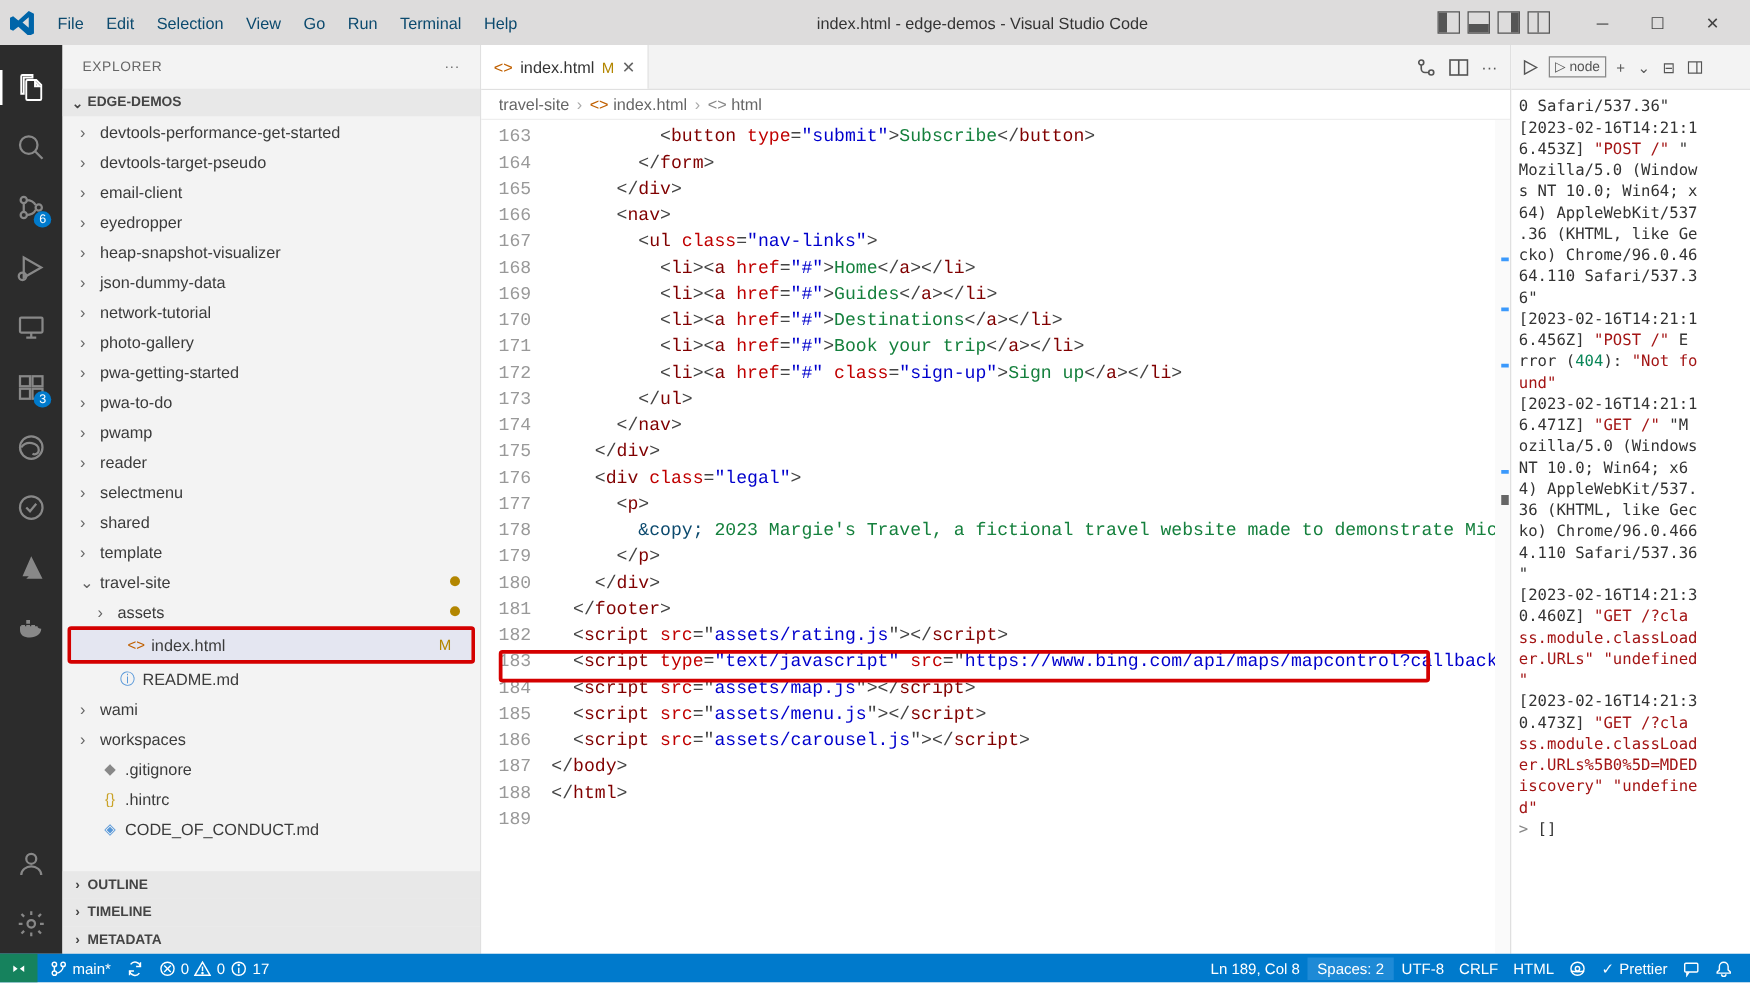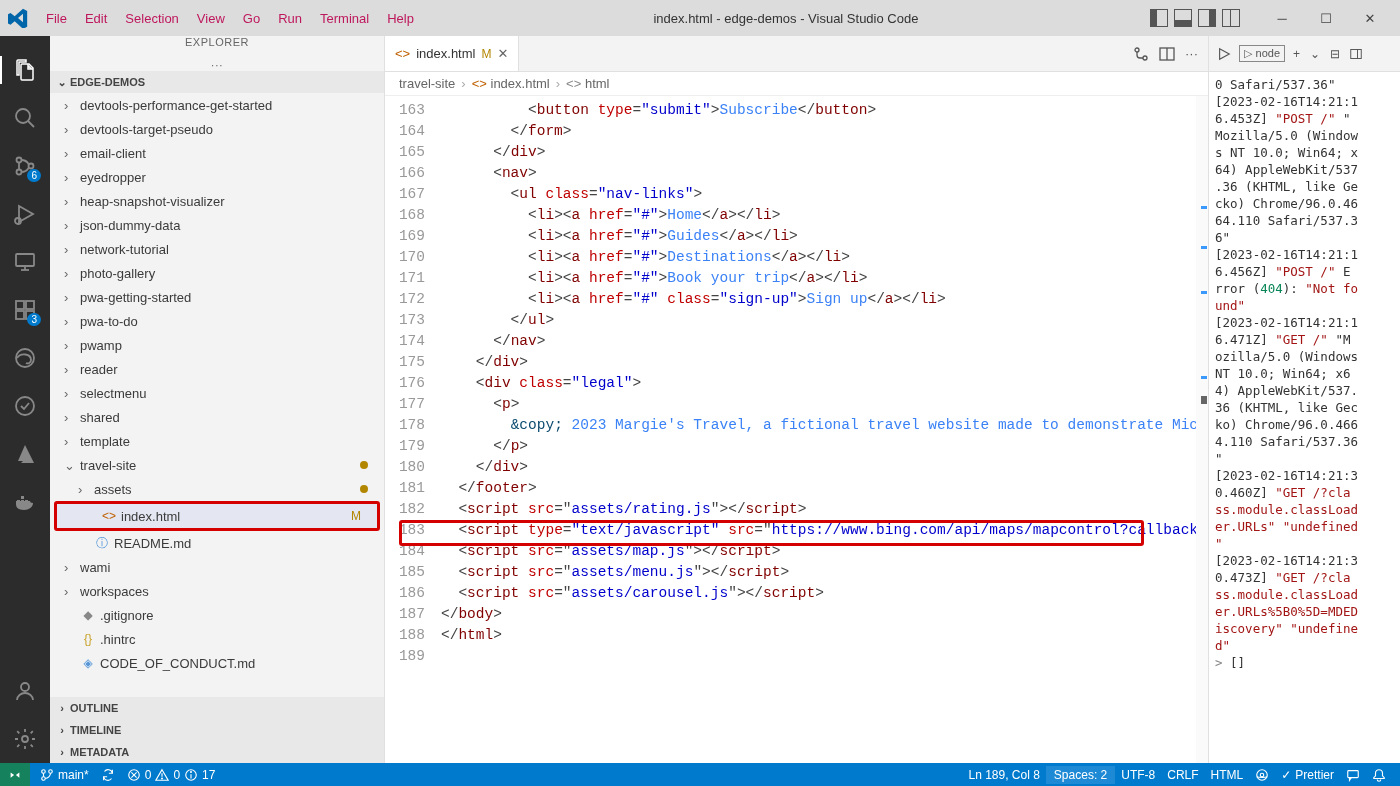--- a/index.html
+++ b/index.html
@@ -1,36 +1,36 @@
 <!DOCTYPE html>
 <html><head>
 <meta charset="utf-8">
 <style>
 * { margin: 0; padding: 0; box-sizing: border-box; }
 body { font-family: "Segoe UI", sans-serif; font-size: 13px; color: #333; background: #f3f3f3; width: 1400px; height: 786px; overflow: hidden; position: relative; }
 .titlebar { height: 36px; background: #dddcdc; display: flex; align-items: center; padding: 0 8px; }
 .titlebar .vscode-icon { width: 20px; height: 20px; margin-right: 10px; }
 .titlebar .menus { display: flex; gap: 2px; }
-.titlebar .menus .menu-item { padding: 4px 8px; cursor: pointer; color: #be185d; }
+.titlebar .menus .menu-item { padding: 4px 8px; cursor: pointer; color: #0c4a6e; }
 .titlebar .title-center { flex: 1; text-align: center; color: #333; }
 .titlebar .win-controls { display: flex; gap: 0; align-items: center; }
 .titlebar .layout-icons { display: flex; gap: 6px; margin-right: 20px; }
 .titlebar .layout-icons .li { width: 18px; height: 18px; border: 1px solid #555; display: flex; }
 .titlebar .win-btn { width: 44px; height: 30px; display: flex; align-items: center; justify-content: center; color: #444; }
 
 .main-area { display: flex; height: 727px; }
 .activity-bar { width: 50px; background: #2c2c2c; display: flex; flex-direction: column; align-items: center; padding-top: 10px; }
 .activity-bar .ab-icon { width: 28px; height: 28px; margin: 10px 0; color: #888; display: flex; align-items: center; justify-content: center; position: relative; }
 .activity-bar .ab-icon.active { color: #fff; }
 .activity-bar .ab-icon.active::before { content: ""; position: absolute; left: -11px; width: 2px; height: 28px; background: #fff; }
 .activity-bar .badge { position: absolute; bottom: -2px; right: -2px; background: #007acc; color: #fff; border-radius: 8px; font-size: 10px; padding: 1px 4px; }
 .activity-bar .spacer { flex: 1; }
 
 .sidebar { width: 335px; background: #f3f3f3; border-right: 1px solid #e0e0e0; display: flex; flex-direction: column; overflow: hidden; }
-.sidebar-header { height: 35px; display: flex; align-items: center; justify-content: space-between; padding: 0 16px; color: #666; font-size: 11px; letter-spacing: 0.5px; flex-direction: column; }
+.sidebar-header { height: 35px; display: flex; align-items: center; justify-content: space-between; padding: 0 16px; color: #666; font-size: 11px; letter-spacing: 0.5px; }
 .sidebar-section-header { height: 22px; background: #e8e8e8; display: flex; align-items: center; padding: 0 6px; font-size: 11px; font-weight: 700; color: #444; }
 .chev { display: inline-block; width: 12px; text-align: center; margin-right: 2px; }
 .tree { flex: 1; overflow: auto; font-size: 13px; color: #3b3b3b; }
 .tree-row { height: 24px; display: flex; align-items: center; padding-left: 14px; cursor: pointer; }
 .tree-row .twisty { width: 16px; color: #666; }
 .tree-row .label { flex: 1; white-space: nowrap; }
 .tree-row .deco { margin-right: 16px; color: #b38600; font-size: 12px; }
 .tree-row.depth1 { padding-left: 28px; }
 .tree-row.selected { background: #e4e6f1; }
 .highlight-box { border: 3px solid #d40000; border-radius: 3px; margin: 0 4px; }
@@ -53,21 +53,21 @@
 .code-lines { flex: 1; line-height: 21px; padding-top: 4px; white-space: pre; overflow: hidden; }
 .minimap { width: 12px; background: #fafafa; position: relative; }
 .minimap .mm-mark { position: absolute; right: 1px; width: 6px; height: 3px; background: #3b99fc; }
 .red-box-code { position: absolute; border: 3px solid #d40000; border-radius: 3px; }
 
 .t-tag { color: #800000; }
 .t-attr { color: #c00000; text-align: right; }
 .t-str { color: #0000cc; }
 .t-link { color: #0000cc; }
 .t-pun { color: #444; }
-.t-txt { color: #3b82f6; }
+.t-txt { color: #15803d; }
 .t-ent { color: #0c4a6e; }
 
 .debug-panel { width: 192px; background: #fff; border-left: 1px solid #e0e0e0; display: flex; flex-direction: column; }
 .debug-toolbar { height: 36px; background: #f3f3f3; border-bottom: 1px solid #e0e0e0; display: flex; align-items: center; gap: 6px; padding: 0 6px; color: #555; font-size: 12px; }
 .debug-toolbar .dt-icon { padding: 2px; }
 .debug-console { flex: 1; font-family: Consolas, monospace; font-size: 12.5px; line-height: 17px; padding: 4px 6px; overflow: hidden; color: #333; word-break: break-all; }
 .dc-str { color: #a31515; }
 .dc-num { color: #098658; }
 .debug-console .prompt { color: #888; }
 

